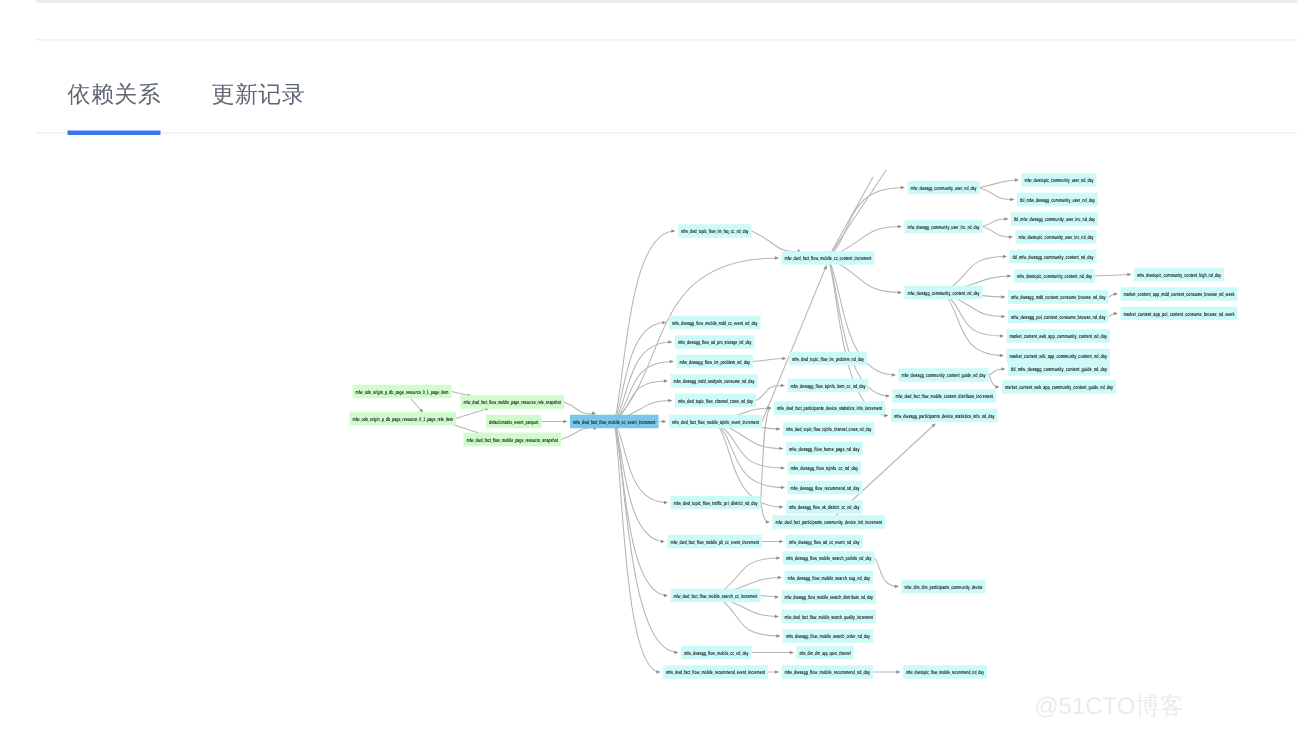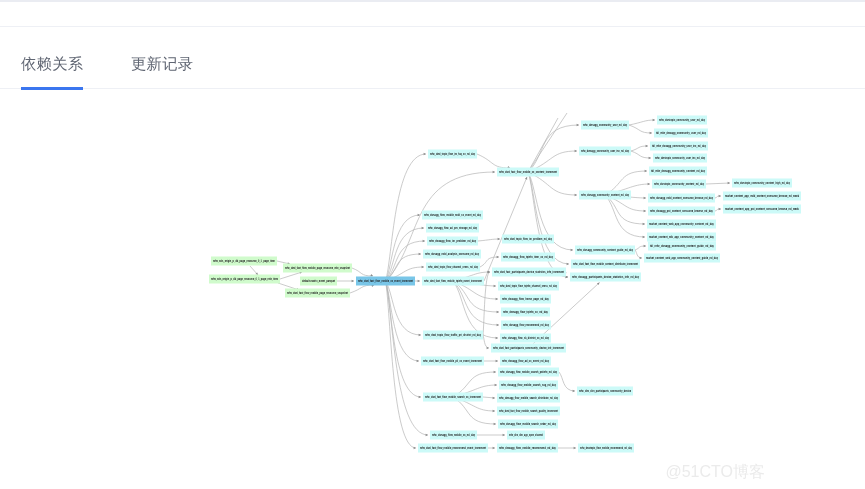--- a/index.html
+++ b/index.html
@@ -1,23 +1,23 @@
 <!DOCTYPE html>
 <html><head>
 <meta charset="utf-8">
 <style>
   html,body{margin:0;padding:0;background:#fff;}
   body{width:865px;height:489px;font-family:"Liberation Sans",sans-serif;overflow:hidden;-webkit-font-smoothing:antialiased;}
-  #app{position:relative;width:776px;height:489px;background:#fff;}
+  #app{position:relative;width:776px;height:489px;background:#fff;margin-left:24px;}
   .hr-top{position:absolute;left:0;top:0;width:865px;height:2px;background:#eaecf2;}
   .hr-mid{position:absolute;left:0;top:26px;width:865px;height:1px;background:#eef0f5;}
   .hr-tabs{position:absolute;left:0;top:88px;width:865px;height:1px;background:#eef0f5;}
   .tab{position:absolute;font-size:15.3px;letter-spacing:0.3px;line-height:21px;color:#606673;white-space:nowrap;}
   .tab-0{left:21px;top:53px;}
-  .tab-1{left:131px;top:53px;}
+  .tab-1{left:117px;top:53px;}
   .tabline{position:absolute;left:21px;top:87px;width:62px;height:3px;background:#3b76ef;}
   #graph{position:absolute;left:0;top:89px;width:865px;height:400px;transform:translateZ(0);}
   #graph svg text{-webkit-font-smoothing:antialiased;text-rendering:geometricPrecision;}
   .wm{position:absolute;right:11px;bottom:9px;font-size:16px;line-height:17px;color:#ebebeb;white-space:nowrap;}
 </style>
 </head>
 <body>
 
 <div id="app">
   <div class="hr-top"></div>

